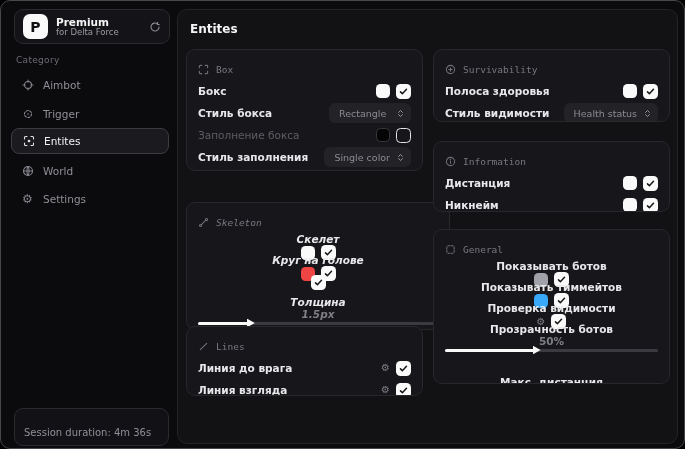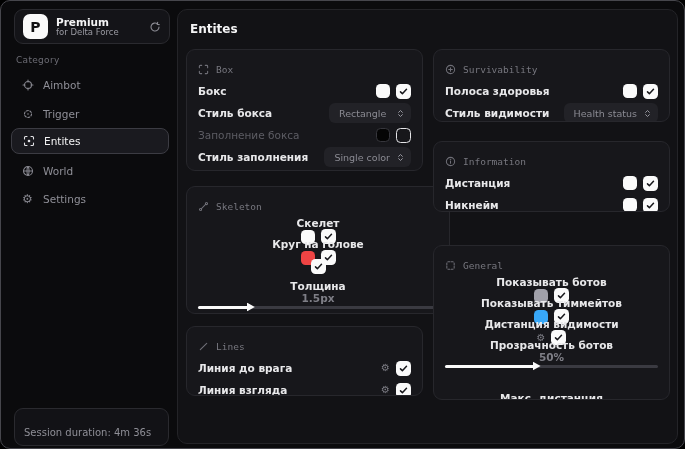--- a/index.html
+++ b/index.html
@@ -239,21 +239,21 @@
         <span class="sel-val">Single color</span>
         <span class="sel-ico">
           <svg width="9" height="9" viewBox="0 0 24 24" fill="none" stroke="currentColor" stroke-width="2.6" stroke-linecap="round">
               <path d="M7 9l5-5 5 5M7 15l5 5 5-5"></path>
             </svg>
         </span>
       </span>
     </div>
   </div>
 
-  <div class="card" style="left:185px; top:185px; width:264px; height:128px;">
+  <div class="card" style="left:185px; top:201px; width:264px; height:128px;font-style:italic;">
     <div class="card-header">
       <span class="hd-ico">
         <svg width="11" height="11" viewBox="0 0 24 24" fill="none" stroke="currentColor" stroke-width="2.2" stroke-linecap="round">
           <path d="M7 17L17 7"></path>
             <circle cx="5.5" cy="18.5" r="2.4"></circle>
             <circle cx="18.5" cy="5.5" r="2.4"></circle>
         </svg>
       </span>
       <span>Skeleton</span>
     </div>
@@ -396,21 +396,21 @@
         <span class="swatch white"></span>
         <span class="checkbox">
           <svg width="9" height="9" viewBox="0 0 24 24" fill="none" stroke="#17171b" stroke-width="4" stroke-linecap="round" stroke-linejoin="round">
               <path d="M4 13l5 5L20 6"></path>
             </svg>
         </span>
       </span>
     </div>
   </div>
 
-  <div class="card" style="left:432px; top:244px; width:237px; height:155px;">
+  <div class="card" style="left:432px; top:228px; width:237px; height:155px;">
     <div class="card-header">
       <span class="hd-ico">
         <svg width="11" height="11" viewBox="0 0 24 24" fill="none" stroke="currentColor" stroke-width="2.2" stroke-linecap="round">
           <rect x="4" y="4" width="16" height="16" rx="3" stroke-dasharray="4 3"></rect>
         </svg>
       </span>
       <span>General</span>
     </div>
     <div class="row compact">
       <span class="lbl">Показывать ботов</span>
@@ -428,21 +428,21 @@
       <span class="ctrls">
         <span class="swatch blue"></span>
         <span class="checkbox">
           <svg width="9" height="9" viewBox="0 0 24 24" fill="none" stroke="#17171b" stroke-width="4" stroke-linecap="round" stroke-linejoin="round">
               <path d="M4 13l5 5L20 6"></path>
             </svg>
         </span>
       </span>
     </div>
     <div class="row compact">
-      <span class="lbl">Дистанция видимости</span>
+      <span class="lbl">Проверка видимости</span>
       <span class="ctrls">
         <span class="gear-mini">⚙</span>
         <span class="checkbox">
           <svg width="9" height="9" viewBox="0 0 24 24" fill="none" stroke="#17171b" stroke-width="4" stroke-linecap="round" stroke-linejoin="round">
               <path d="M4 13l5 5L20 6"></path>
             </svg>
         </span>
       </span>
     </div>
     <div class="row compact">

